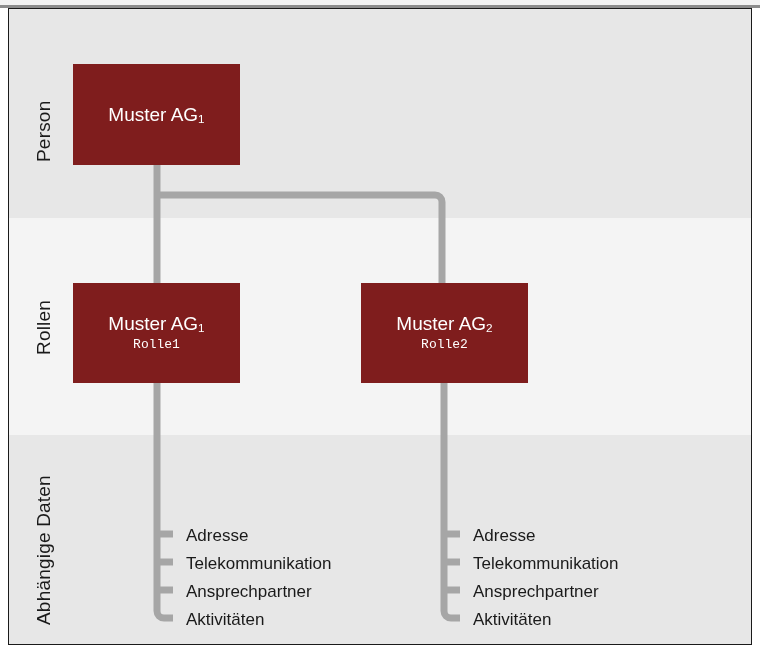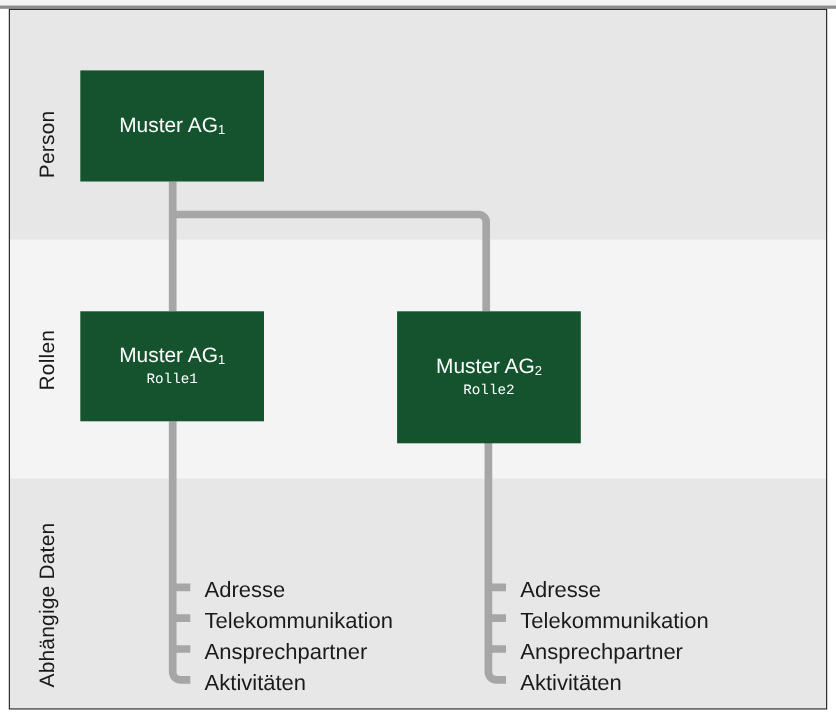--- a/index.html
+++ b/index.html
@@ -65,21 +65,21 @@
   #connectors {
     position: absolute;
     left: 0; top: 0;
     width: 760px; height: 653px;
     pointer-events: none;
   }
 
   
   .node {
     position: absolute;
-    background: #14532d;
+    background: #7f1d1d;
     color: #ffffff;
     display: flex;
     flex-direction: column;
     align-items: center;
     justify-content: center;
     box-sizing: border-box;
   }
   .node-title {
     font-size: 19px;
     line-height: 1.15;
@@ -93,26 +93,26 @@
   }
   .node-sub {
     font-size: 13px;
     line-height: 1.2;
     margin-top: 2px;
     white-space: nowrap;
     font-family: Liberation Mono, monospace;
   }
   .node-person { left: 73px; top: 64px;  width: 167px; height: 101px; }
   .node-role1  { left: 73px; top: 283px; width: 167px; height: 100px; }
-  .node-role2  { left: 361px; top: 283px; width: 167px; height: 120px; }
+  .node-role2  { left: 361px; top: 283px; width: 167px; height: 100px; }
 
   
   .leaf-label {
     position: absolute;
-    font-size: 20px;
+    font-size: 17px;
     color: #1a1a1a;
     white-space: nowrap;
     line-height: 1;
   }
 </style>
 </head>
 <body>
 
 <div id="canvas">
 

